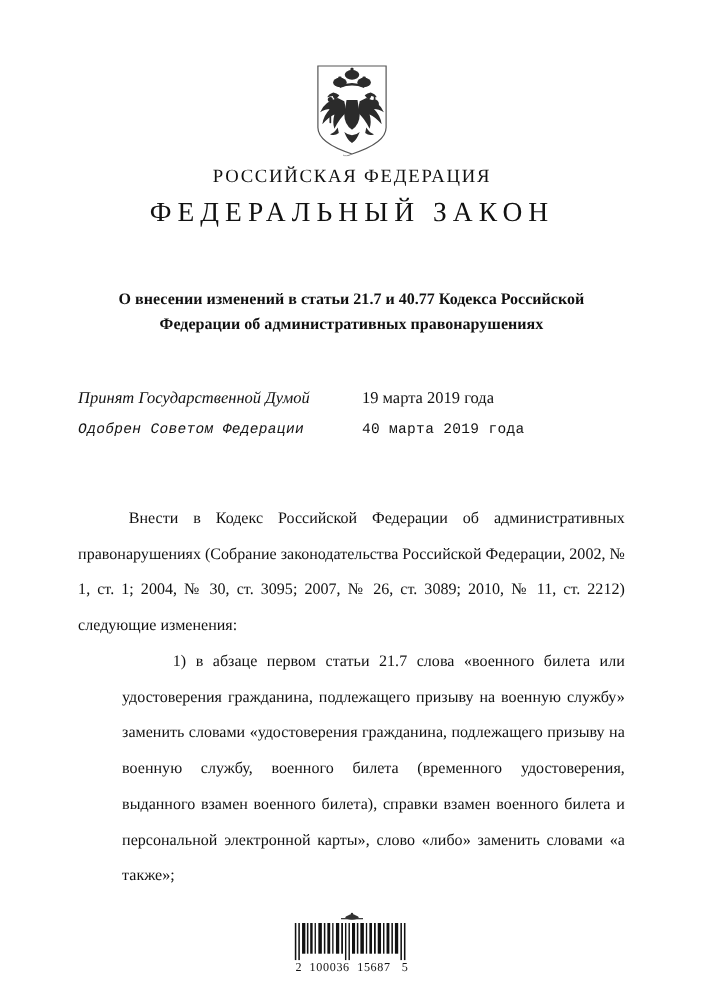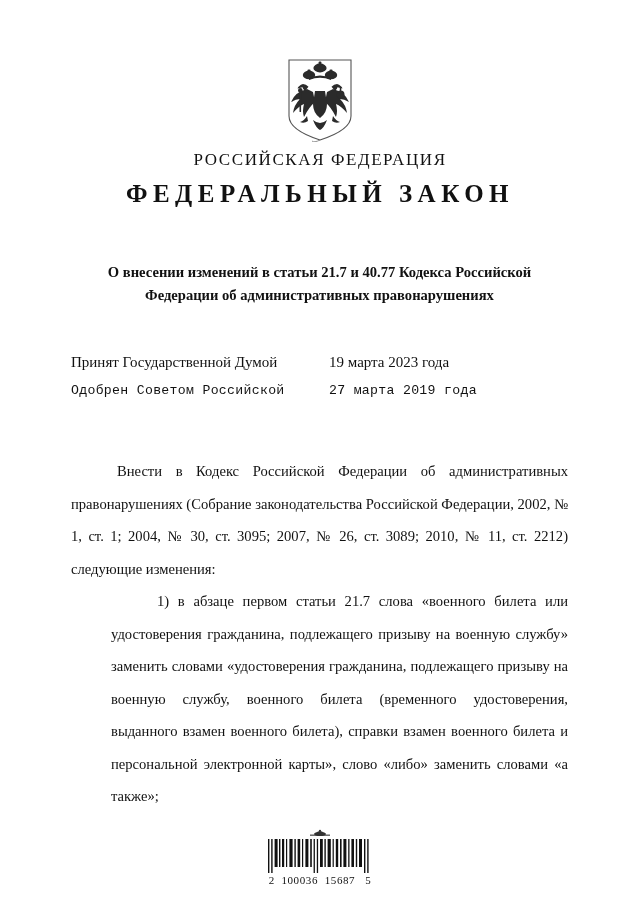--- a/index.html
+++ b/index.html
@@ -50,21 +50,21 @@
     font-weight: 400;
     white-space: nowrap;
   }
   .law-line {
     position: absolute;
     top: 180px;
     left: 0;
     width: 640px;
     text-align: center;
     font-size: 25px;
-    font-weight: bold;
+    font-weight: normal;
     letter-spacing: 5.5px;
     white-space: nowrap;
   }
 
   
   .subtitle {
     position: absolute;
     top: 261px;
     left: 71px;
     width: 497px;
@@ -82,20 +82,21 @@
     width: 497px;
   }
   .adoption-row {
     display: flex;
     align-items: baseline;
     margin-bottom: 12px;
   }
   .adoption-label {
     width: 258px;
     font-size: 15px;
+    font-style: italic;
   }
   .adoption-date {
     font-size: 15px;
     white-space: nowrap;
   }
   .mono-row .adoption-label,
   .mono-row .adoption-date {
     font-family: "Liberation Mono", "DejaVu Sans Mono", monospace;
     font-size: 13.2px;
     letter-spacing: 0.3px;
@@ -189,25 +190,25 @@
   </div>
 
   <div class="country-line">РОССИЙСКАЯ ФЕДЕРАЦИЯ</div>
   <div class="law-line">ФЕДЕРАЛЬНЫЙ ЗАКОН</div>
 
   <div class="subtitle">О внесении изменений в статьи 21.7 и 40.77 Кодекса Российской Федерации об административных правонарушениях</div>
 
   <div class="adoption">
     <div class="adoption-row">
       <span class="adoption-label">Принят Государственной Думой</span>
-      <span class="adoption-date">19 марта 2023 года</span>
+      <span class="adoption-date">19 марта 2019 года</span>
     </div>
     <div class="adoption-row mono-row">
-      <span class="adoption-label">Одобрен Советом Российской</span>
-      <span class="adoption-date">27 марта 2019 года</span>
+      <span class="adoption-label">Одобрен Советом Федерации</span>
+      <span class="adoption-date">40 марта 2019 года</span>
     </div>
   </div>
 
   <div class="body-text">
     <p>Внести в Кодекс Российской Федерации об административных правонарушениях (Собрание законодательства Российской Федерации, 2002, № 1, ст. 1; 2004, № 30, ст. 3095; 2007, № 26, ст. 3089; 2010, № 11, ст. 2212) следующие изменения:</p>
     <p class="cont">1) в абзаце первом статьи 21.7 слова «военного билета или удостоверения гражданина, подлежащего призыву на военную службу» заменить словами «удостоверения гражданина, подлежащего призыву на военную службу, военного билета (временного удостоверения, выданного взамен военного билета), справки взамен военного билета и персональной электронной карты», слово «либо» заменить словами «а также»;</p>
   </div>
 
   <div class="barcode-area">
     <svg class="barcode-mark" viewBox="0 0 26 9" aria-hidden="true">

